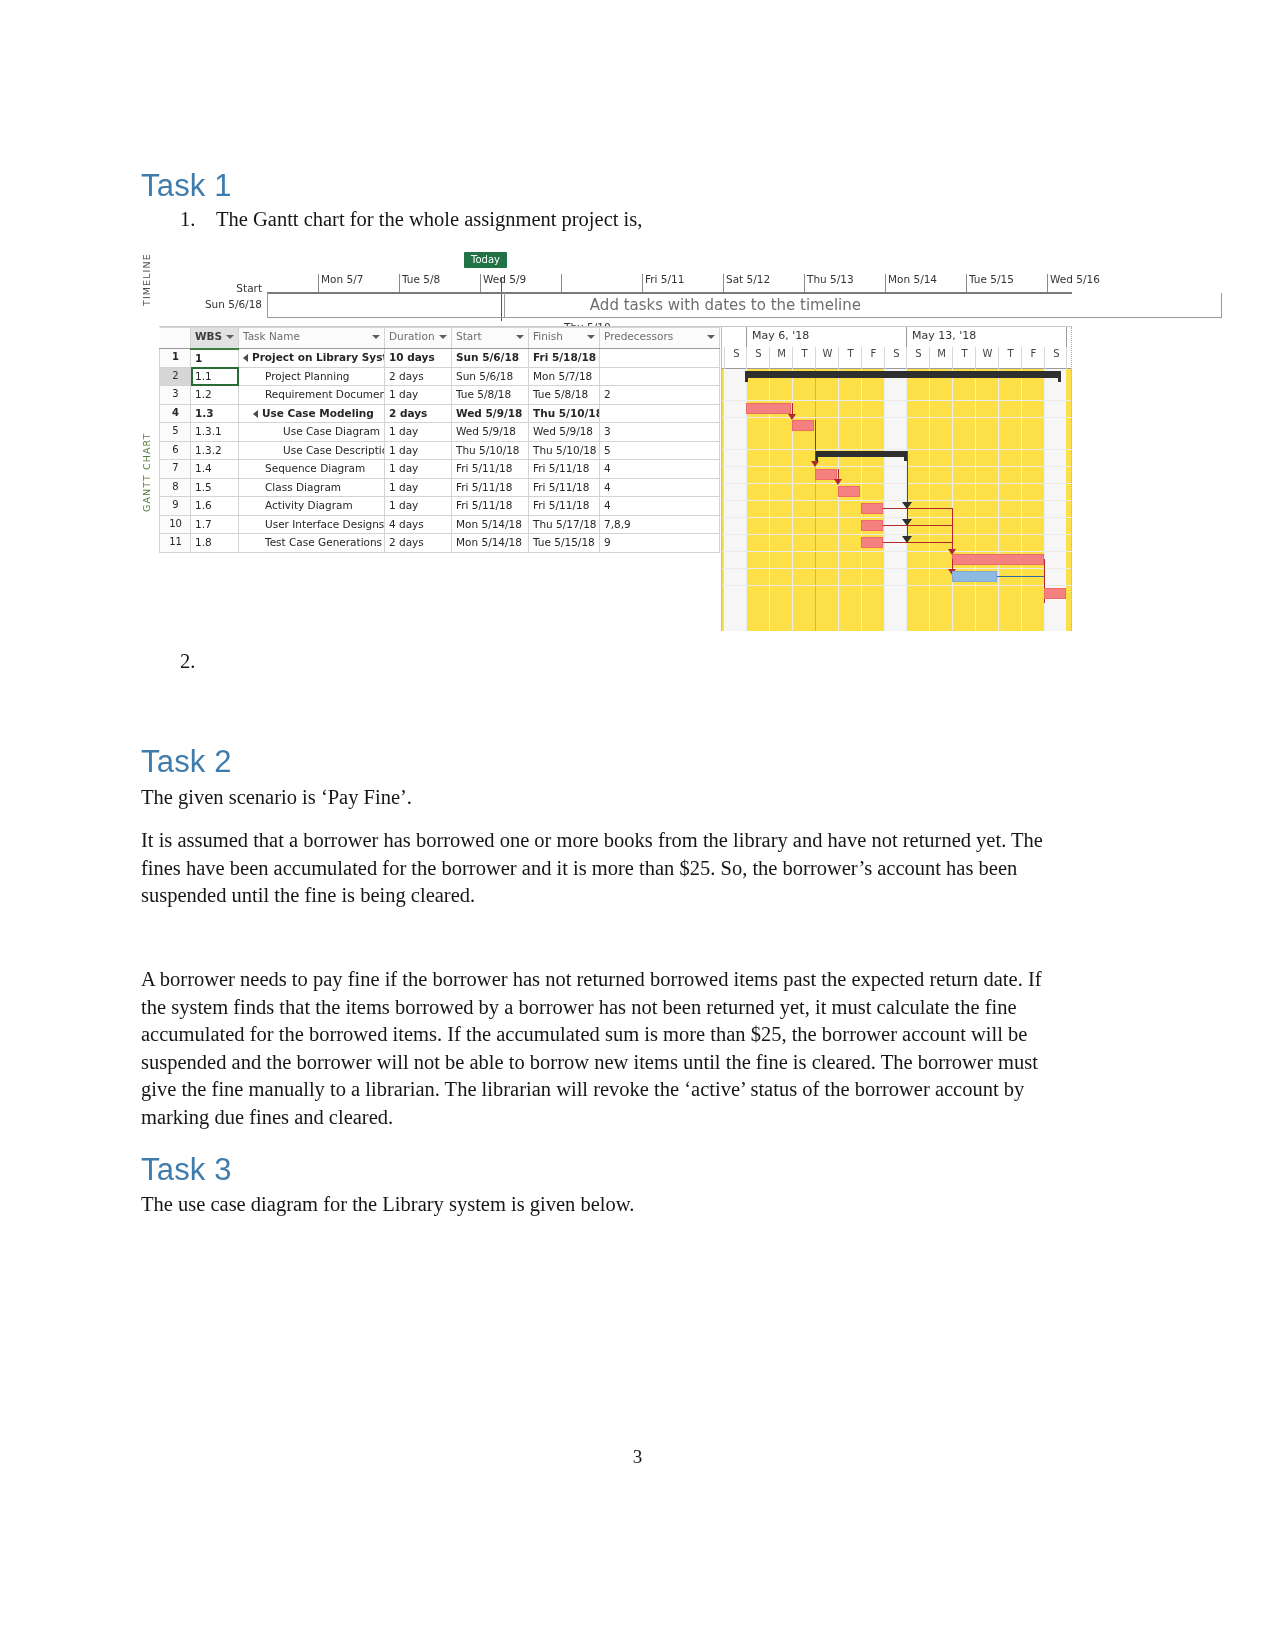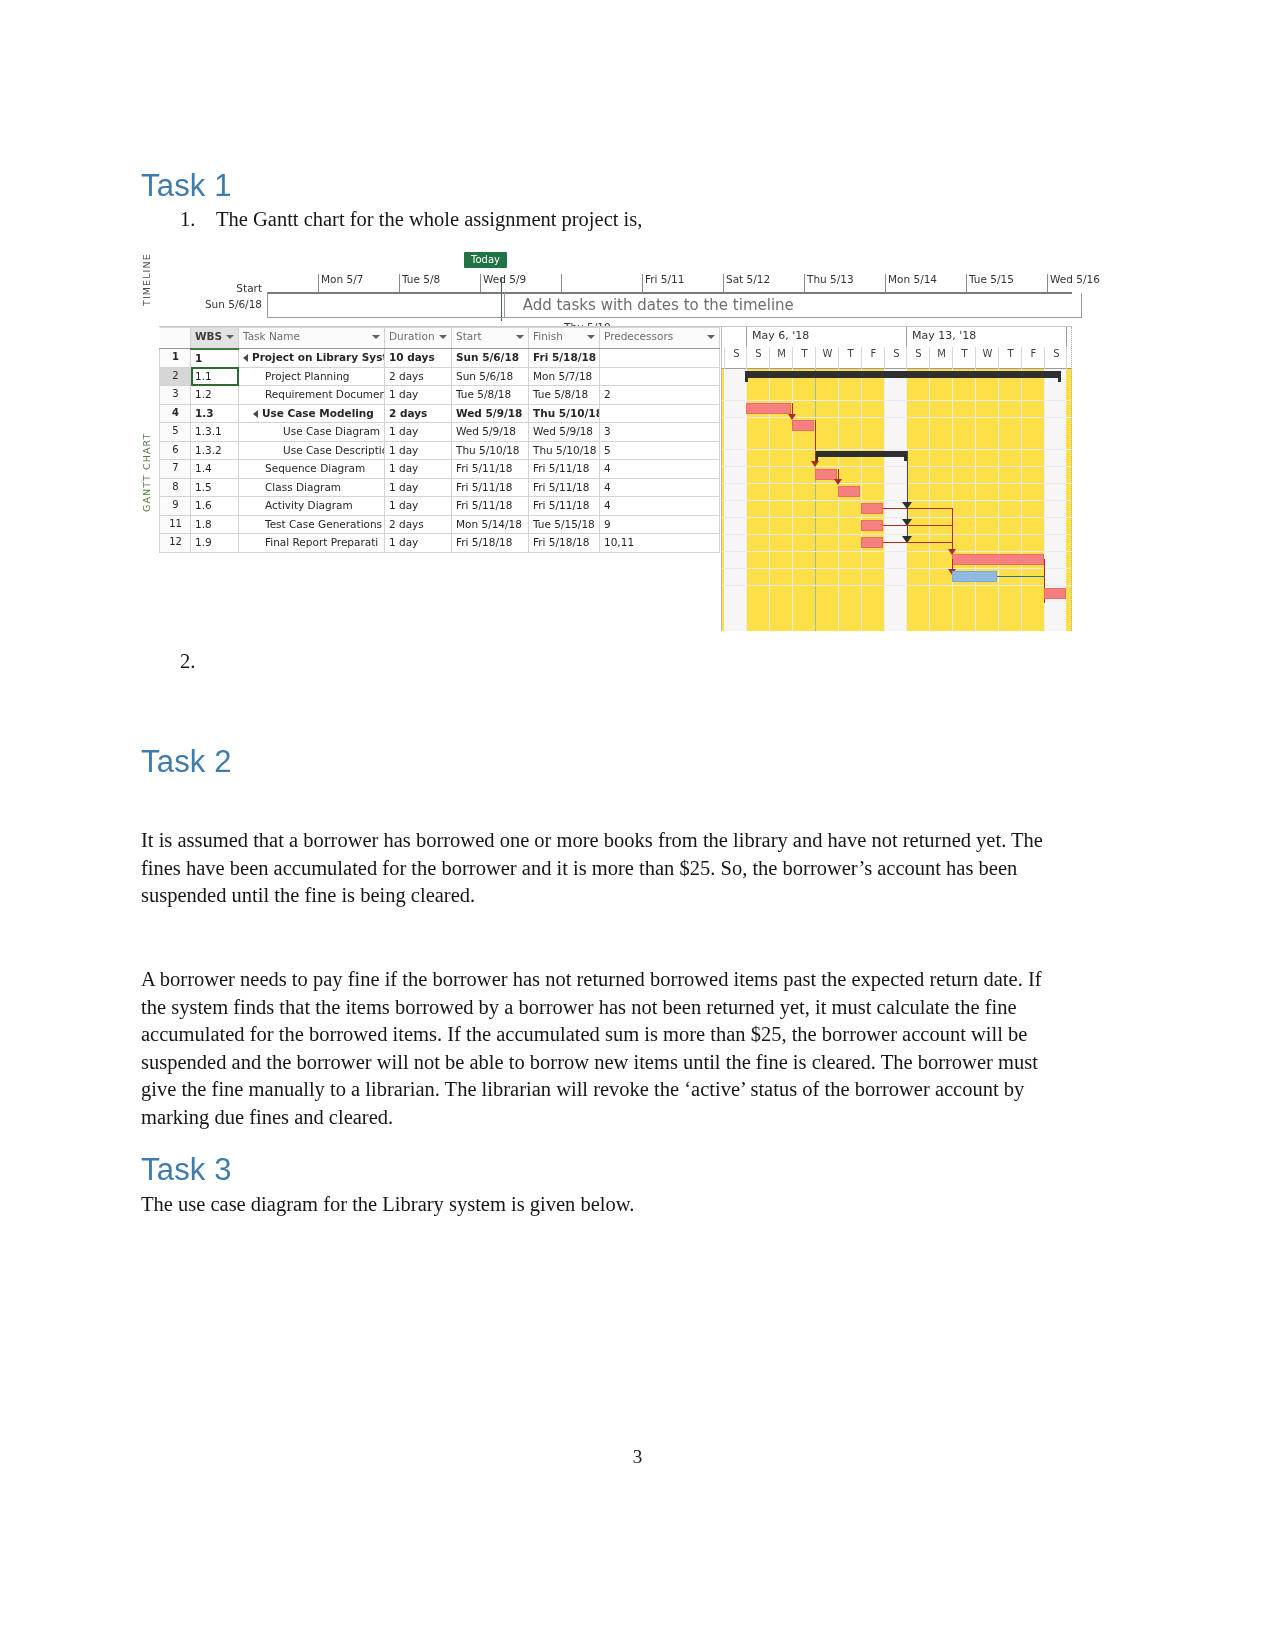--- a/index.html
+++ b/index.html
@@ -105,21 +105,21 @@
     position: absolute;
     right: 0; 
     font-size: 10.5px;
     color: #333;
     text-align: right;
     white-space: nowrap;
   }
   .tl-box {
     position: absolute;
     left: 108px; top: 41px;
-    width: 815px; height: 25px;
+    width: 955px; height: 25px;
     border: 1px solid #9a9a9a;
     border-top: none;
   }
   .tl-box-inner {
     position: absolute;
     left: 0; top: 0;
     width: 237px; height: 100%;
     border-right: 1px solid #9a9a9a;
   }
   .tl-placeholder {
@@ -509,44 +509,44 @@
               <td class="wbs">1.6</td>
               <td class="name">
                 <span class="ind1">Activity Diagram</span>
               </td>
               <td>1 day</td>
               <td>Fri 5/11/18</td>
               <td>Fri 5/11/18</td>
               <td>4</td>
             </tr>
 
+            <tr>
+              <td class="rownum">10</td>
+              <td class="wbs">1.7</td>
+              <td class="name">
+                <span class="ind1">User Interface Designs</span>
+              </td>
+              <td>4 days</td>
+              <td>Mon 5/14/18</td>
+              <td>Thu 5/17/18</td>
+              <td>7,8,9</td>
+            </tr>
 
             <tr>
               <td class="rownum">11</td>
               <td class="wbs">1.8</td>
               <td class="name">
                 <span class="ind1">Test Case Generations</span>
               </td>
               <td>2 days</td>
               <td>Mon 5/14/18</td>
               <td>Tue 5/15/18</td>
               <td>9</td>
             </tr>
 
-            <tr>
-              <td class="rownum">12</td>
-              <td class="wbs">1.9</td>
-              <td class="name">
-                <span class="ind1">Final Report Preparati</span>
-              </td>
-              <td>1 day</td>
-              <td>Fri 5/18/18</td>
-              <td>Fri 5/18/18</td>
-              <td>10,11</td>
-            </tr>
 
           </tbody>
         </table>
       </div>
 
       <div class="bars-pane">
 
         <div class="bp-head">
           <div class="bp-monthsep" style="left:24px;"></div>
           <div class="bp-month" style="left:25px;">May 6, '18</div>
@@ -681,20 +681,21 @@
         <div class="bp-rightedge"></div>
       </div>
 
     </div>
   </div>
 
   <div class="list-num" style="left:180px; top:648px;">2.</div>
 
   <div class="h1" style="left:141px; top:744px;">Task 2</div>
 
+  <div class="body-p" style="left:141px; top:784px; width:930px;">The given scenario is ‘Pay Fine’.</div>
 
   <div class="body-p" style="left:141px; top:827px; width:930px;">It is assumed that a borrower has borrowed one or more books from the library and have not returned yet. The fines have been accumulated for the borrower and it is more than $25. So, the borrower’s account has been suspended until the fine is being cleared.</div>
 
 
   <div class="body-p" style="left:141px; top:966px; width:930px;">A borrower needs to pay fine if the borrower has not returned borrowed items past the expected return date. If the system finds that the items borrowed by a borrower has not been returned yet, it must calculate the fine accumulated for the borrowed items. If the accumulated sum is more than $25, the borrower account will be suspended and the borrower will not be able to borrow new items until the fine is cleared. The borrower must give the fine manually to a librarian. The librarian will revoke the ‘active’ status of the borrower account by marking due fines and cleared.</div>
 
   <div class="h1" style="left:141px; top:1152px;">Task 3</div>
 
   <div class="body-p" style="left:141px; top:1191px; width:930px;">The use case diagram for the Library system is given below.</div>
 

